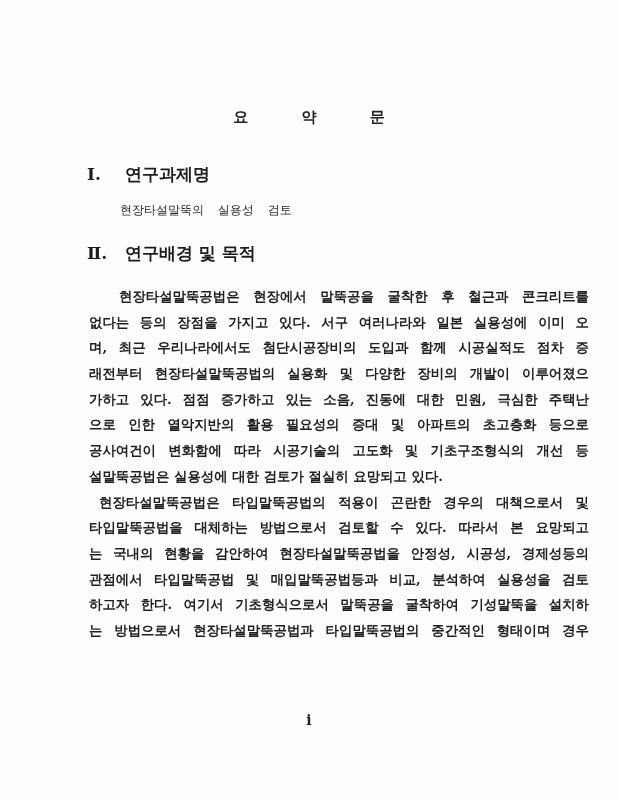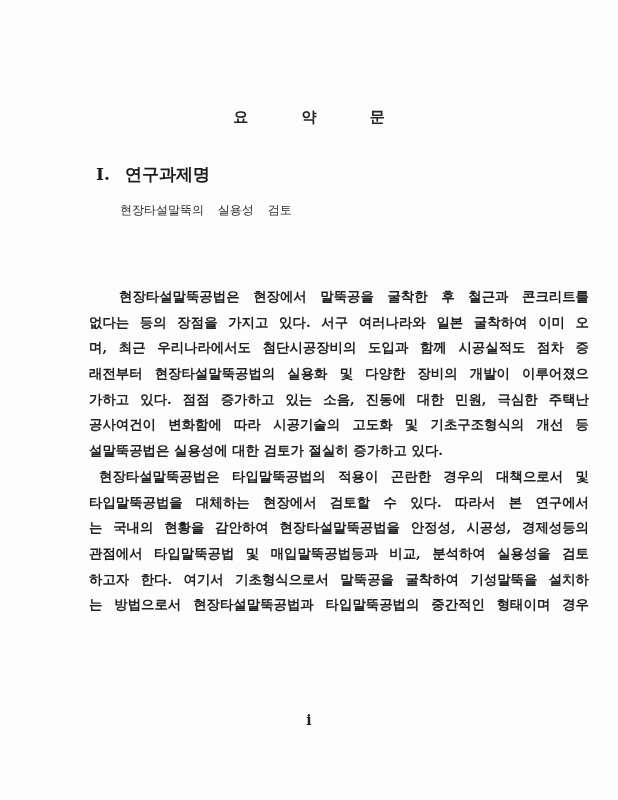--- a/index.html
+++ b/index.html
@@ -33,21 +33,20 @@
       word-spacing: 48px;
       font-family: "DejaVu Sans", sans-serif;
       color: #222;
     }
     .section-heading {
       position: absolute;
       left: 87px;
       font-size: 17px;
       font-weight: bold;
       color: #1c1c1c;
-      text-align: center;
     }
     .section-heading .num {
       display: inline-block;
       width: 32px;
     }
     .h1 { top: 147px; }
     .h2 { top: 226px; }
     .subtitle {
       position: absolute;
       top: 186px;
@@ -95,31 +94,36 @@
 
   <div class="title">요 약 문</div>
 
   <div class="section-heading h1">
     <span class="num">Ⅰ.</span>
     <span>연구과제명</span>
   </div>
 
   <div class="subtitle">현장타설말뚝의 실용성 검토</div>
 
+  <div class="section-heading h2">
+    <span class="num">Ⅱ.</span>
+    <span>연구배경 및 목적</span>
+  </div>
 
   <div class="body-text">
     <div class="line indent">현장타설말뚝공법은 현장에서 말뚝공을 굴착한 후 철근과 콘크리트를</div>
-    <div class="line">없다는 등의 장점을 가지고 있다. 서구 여러나라와 일본 굴착하여 이미 오</div>
+    <div class="line">없다는 등의 장점을 가지고 있다. 서구 여러나라와 일본 실용성에 이미 오</div>
     <div class="line">며, 최근 우리나라에서도 첨단시공장비의 도입과 함께 시공실적도 점차 증</div>
     <div class="line">래전부터 현장타설말뚝공법의 실용화 및 다양한 장비의 개발이 이루어졌으</div>
     <div class="line">가하고 있다. 점점 증가하고 있는 소음, 진동에 대한 민원, 극심한 주택난</div>
+    <div class="line">으로 인한 열악지반의 활용 필요성의 증대 및 아파트의 초고층화 등으로</div>
     <div class="line">공사여건이 변화함에 따라 시공기술의 고도화 및 기초구조형식의 개선 등</div>
-    <div class="line last">설말뚝공법은 실용성에 대한 검토가 절실히 증가하고 있다.</div>
+    <div class="line last">설말뚝공법은 실용성에 대한 검토가 절실히 요망되고 있다.</div>
     <div class="line indent-small">현장타설말뚝공법은 타입말뚝공법의 적용이 곤란한 경우의 대책으로서 및</div>
-    <div class="line">타입말뚝공법을 대체하는 현장에서 검토할 수 있다. 따라서 본 연구에서</div>
+    <div class="line">타입말뚝공법을 대체하는 방법으로서 검토할 수 있다. 따라서 본 요망되고</div>
     <div class="line">는 국내의 현황을 감안하여 현장타설말뚝공법을 안정성, 시공성, 경제성등의</div>
     <div class="line">관점에서 타입말뚝공법 및 매입말뚝공법등과 비교, 분석하여 실용성을 검토</div>
     <div class="line">하고자 한다. 여기서 기초형식으로서 말뚝공을 굴착하여 기성말뚝을 설치하</div>
     <div class="line">는 방법으로서 현장타설말뚝공법과 타입말뚝공법의 중간적인 형태이며 경우</div>
   </div>
 
   <div class="page-number">i</div>
 
 </div>
 

